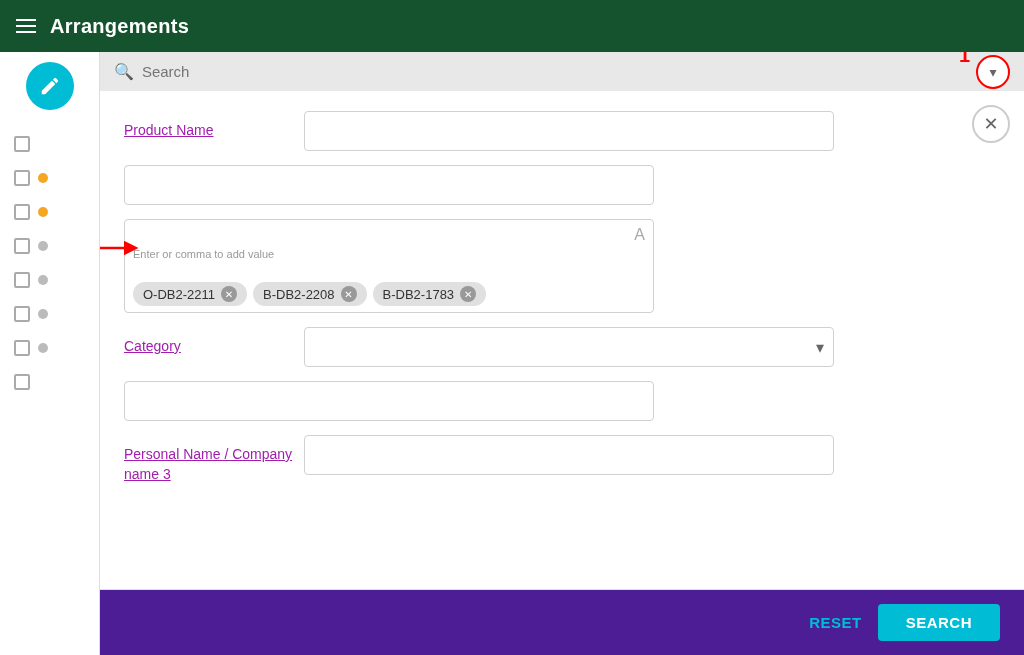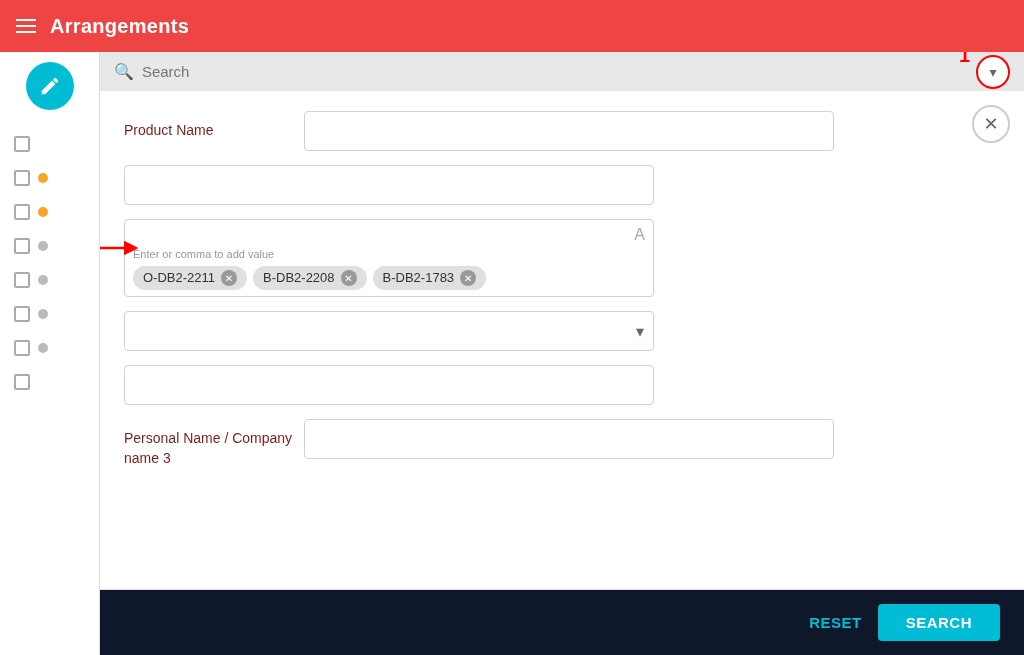--- a/index.html
+++ b/index.html
@@ -1,20 +1,20 @@
 <!DOCTYPE html>
 <html><head>
   <meta charset="utf-8">
   <style>
     * { box-sizing: border-box; margin: 0; padding: 0; }
     body { font-family: 'Segoe UI', Arial, sans-serif; background: #f0f0f0; width: 1024px; height: 655px; overflow: hidden; display: flex; flex-direction: column; }
 
     
     .header {
-      background: #ef4444;
+      background: #14532d;
       color: white;
       display: flex;
       align-items: center;
       padding: 0 16px;
       height: 52px;
       flex-shrink: 0;
     }
     .header-menu-icon {
       display: flex; flex-direction: column; gap: 4px; cursor: pointer; margin-right: 14px;
     }
@@ -116,23 +116,24 @@
 
     .form-row {
       display: flex;
       align-items: flex-start;
       margin-bottom: 14px;
     }
     .form-label {
       width: 180px;
       flex-shrink: 0;
       font-size: 14px;
-      color: #7f1d1d;
+      color: #a21caf;
       padding-top: 10px;
       line-height: 1.4;
+      text-decoration: underline;
     }
     .form-field-wrap {
       flex: 1;
       max-width: 530px;
     }
     .form-input {
       width: 100%; height: 40px; border: 1px solid #d0d0d0; border-radius: 4px;
       padding: 0 10px; font-size: 14px; color: #333; outline: none;
       background: white;
     }
@@ -156,45 +157,45 @@
       min-height: 40px; background: white; position: relative;
     }
     .deal-input-line {
       display: flex; align-items: center; justify-content: space-between;
       margin-bottom: 4px;
     }
     .deal-text-input {
       border: none; outline: none; font-size: 13px; color: #555; flex: 1; background: transparent;
     }
     .text-icon { color: #aaa; font-size: 16px; }
-    .deal-hint { font-size: 11px; color: #999; margin-bottom: 6px; }
+    .deal-hint { font-size: 11px; color: #999; margin-bottom: 22px; }
     .deal-tags { display: flex; flex-wrap: wrap; gap: 6px; }
     .deal-tag {
       background: #e0e0e0; border-radius: 20px; padding: 4px 10px;
-      font-size: 13px; color: #333; display: flex; align-items: flex-start; gap: 6px;
+      font-size: 13px; color: #333; display: flex; align-items: center; gap: 6px;
     }
     .tag-remove {
       width: 16px; height: 16px; border-radius: 50%; background: #999;
       display: flex; align-items: center; justify-content: center;
       cursor: pointer; color: white; font-size: 10px; flex-shrink: 0;
     }
 
     
     .annotation-area {
       position: relative;
     }
     .annotation-2 {
       position: absolute; left: -80px; top: 0px;
       color: red; font-size: 22px; font-weight: bold;
       pointer-events: none;
     }
 
     
     .bottom-bar {
-      background: #0f172a;
+      background: #4c1d95;
       border-top: 1px solid #e0e0e0;
       padding: 14px 24px;
       display: flex;
       justify-content: flex-end;
       gap: 16px;
       flex-shrink: 0;
     }
     .btn-reset {
       background: transparent; border: none; color: #00bcd4;
       font-size: 15px; font-weight: 600; cursor: pointer; letter-spacing: 0.5px;
@@ -331,20 +332,21 @@
               <marker id="arrowhead" markerWidth="6" markerHeight="6" refX="3" refY="3" orient="auto">
                 <polygon points="0 0, 6 3, 0 6" fill="red"></polygon>
               </marker>
             </defs>
             <line x1="5" y1="15" x2="72" y2="15" stroke="red" stroke-width="2.5" marker-end="url(#arrowhead)"></line>
           </svg>
         </div>
       </div>
 
       <div class="form-row">
+        <div class="form-label">Category</div>
         <div class="form-field-wrap">
           <div class="form-select-wrap">
             <select class="form-select">
               <option value=""></option>
               <option value="cat1">Category 1</option>
               <option value="cat2">Category 2</option>
             </select>
             <span class="select-arrow">▾</span>
           </div>
         </div>

